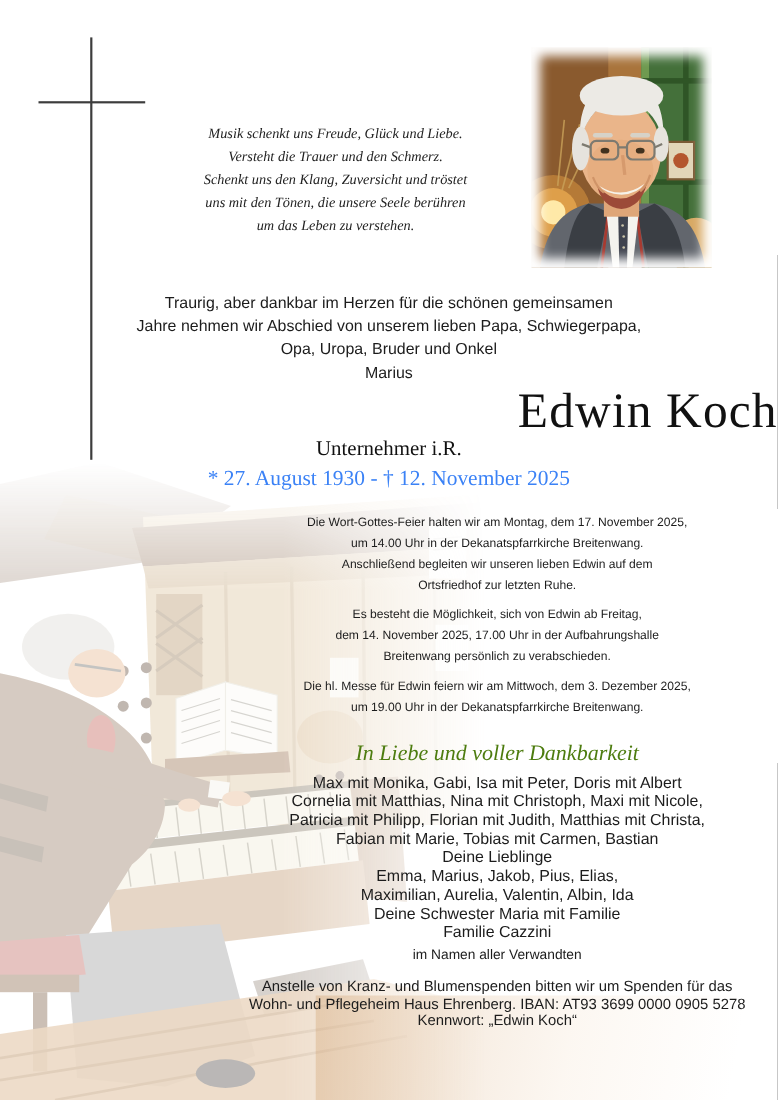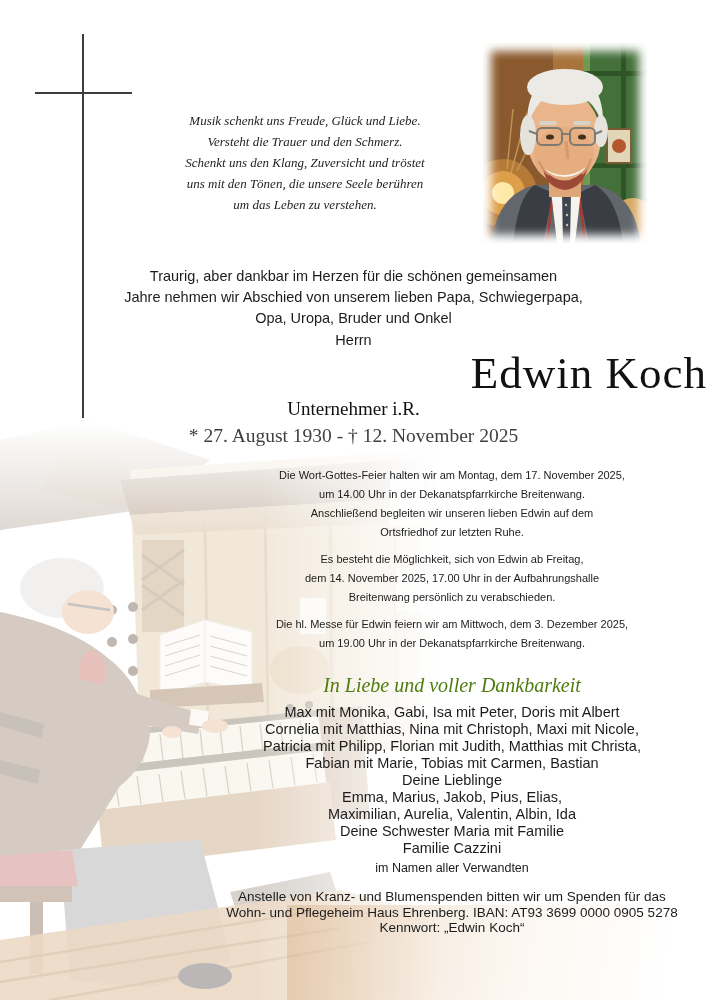--- a/index.html
+++ b/index.html
@@ -30,21 +30,21 @@
   .portrait svg{display:block;width:100%;height:100%;}
   .portrait::after{content:"";position:absolute;inset:0;box-shadow:inset 0 0 10px 8px #fff;pointer-events:none;}
 
   
   .top-block{position:absolute;left:0;top:266px;width:707px;text-align:center;z-index:2;}
   .intro{font-size:14.5px;line-height:21px;}
   .salutation{font-size:14.5px;margin-top:3px;}
   .deceased-name{font-family:"Liberation Serif",serif;font-weight:normal;font-size:45px;line-height:46px;
     letter-spacing:1px;margin:2px 0 2px;color:#111;text-align:right;}
   .deceased-title{font-family:"Liberation Serif",serif;font-size:19px;line-height:22px;color:#111;}
-  .life-dates{font-family:"Liberation Serif",serif;font-size:19.5px;line-height:24px;margin-top:4px;color:#404040;}
+  .life-dates{font-family:"Liberation Serif",serif;font-size:19.5px;line-height:24px;margin-top:4px;color:#3b82f6;}
 
   
   .body-col{position:absolute;left:197px;top:466px;width:510px;text-align:center;z-index:2;}
   .body-col p{font-size:11px;line-height:19px;margin:0 0 8px;}
   .places{font-size:14.5px;line-height:19px;margin:4px 0 2px;}
   .places .b{font-weight:bold;}
   .closing{font-family:"Liberation Serif",serif;font-style:italic;font-size:20px;line-height:26px;
     margin:19px 0 6px;color:#4d7c0f;}
   .mourners{font-size:14.5px;line-height:17px;}
   .relatives-note{font-size:12.5px;line-height:15px;margin:4px 0 13px;}
@@ -259,21 +259,21 @@
       <path d="M62,126 Q82,139 103,124 Q97,133 82,134 Q67,133 62,126 Z" fill="#f6f3ea"></path>
       <path d="M56,118 Q60,128 66,132" stroke="#d09468" stroke-width="2" fill="none"></path>
       <path d="M108,116 Q105,126 99,131" stroke="#d09468" stroke-width="2" fill="none"></path>
     </svg>
   </div>
 
   <div class="top-block">
     <div class="intro pre">Traurig, aber dankbar im Herzen für die schönen gemeinsamen
 Jahre nehmen wir Abschied von unserem lieben Papa, Schwiegerpapa,
 Opa, Uropa, Bruder und Onkel</div>
-    <div class="salutation">Herrn</div>
+    <div class="salutation">Marius</div>
     <h1 class="deceased-name">Edwin Koch</h1>
     <div class="deceased-title">Unternehmer i.R.</div>
     <div class="life-dates">* 27. August 1930 - † 12. November 2025</div>
   </div>
 
   <div class="body-col">
     <p class="pre">Die Wort-Gottes-Feier halten wir am Montag, dem 17. November 2025,
 um 14.00 Uhr in der Dekanatspfarrkirche Breitenwang.
 Anschließend begleiten wir unseren lieben Edwin auf dem
 Ortsfriedhof zur letzten Ruhe.</p>

